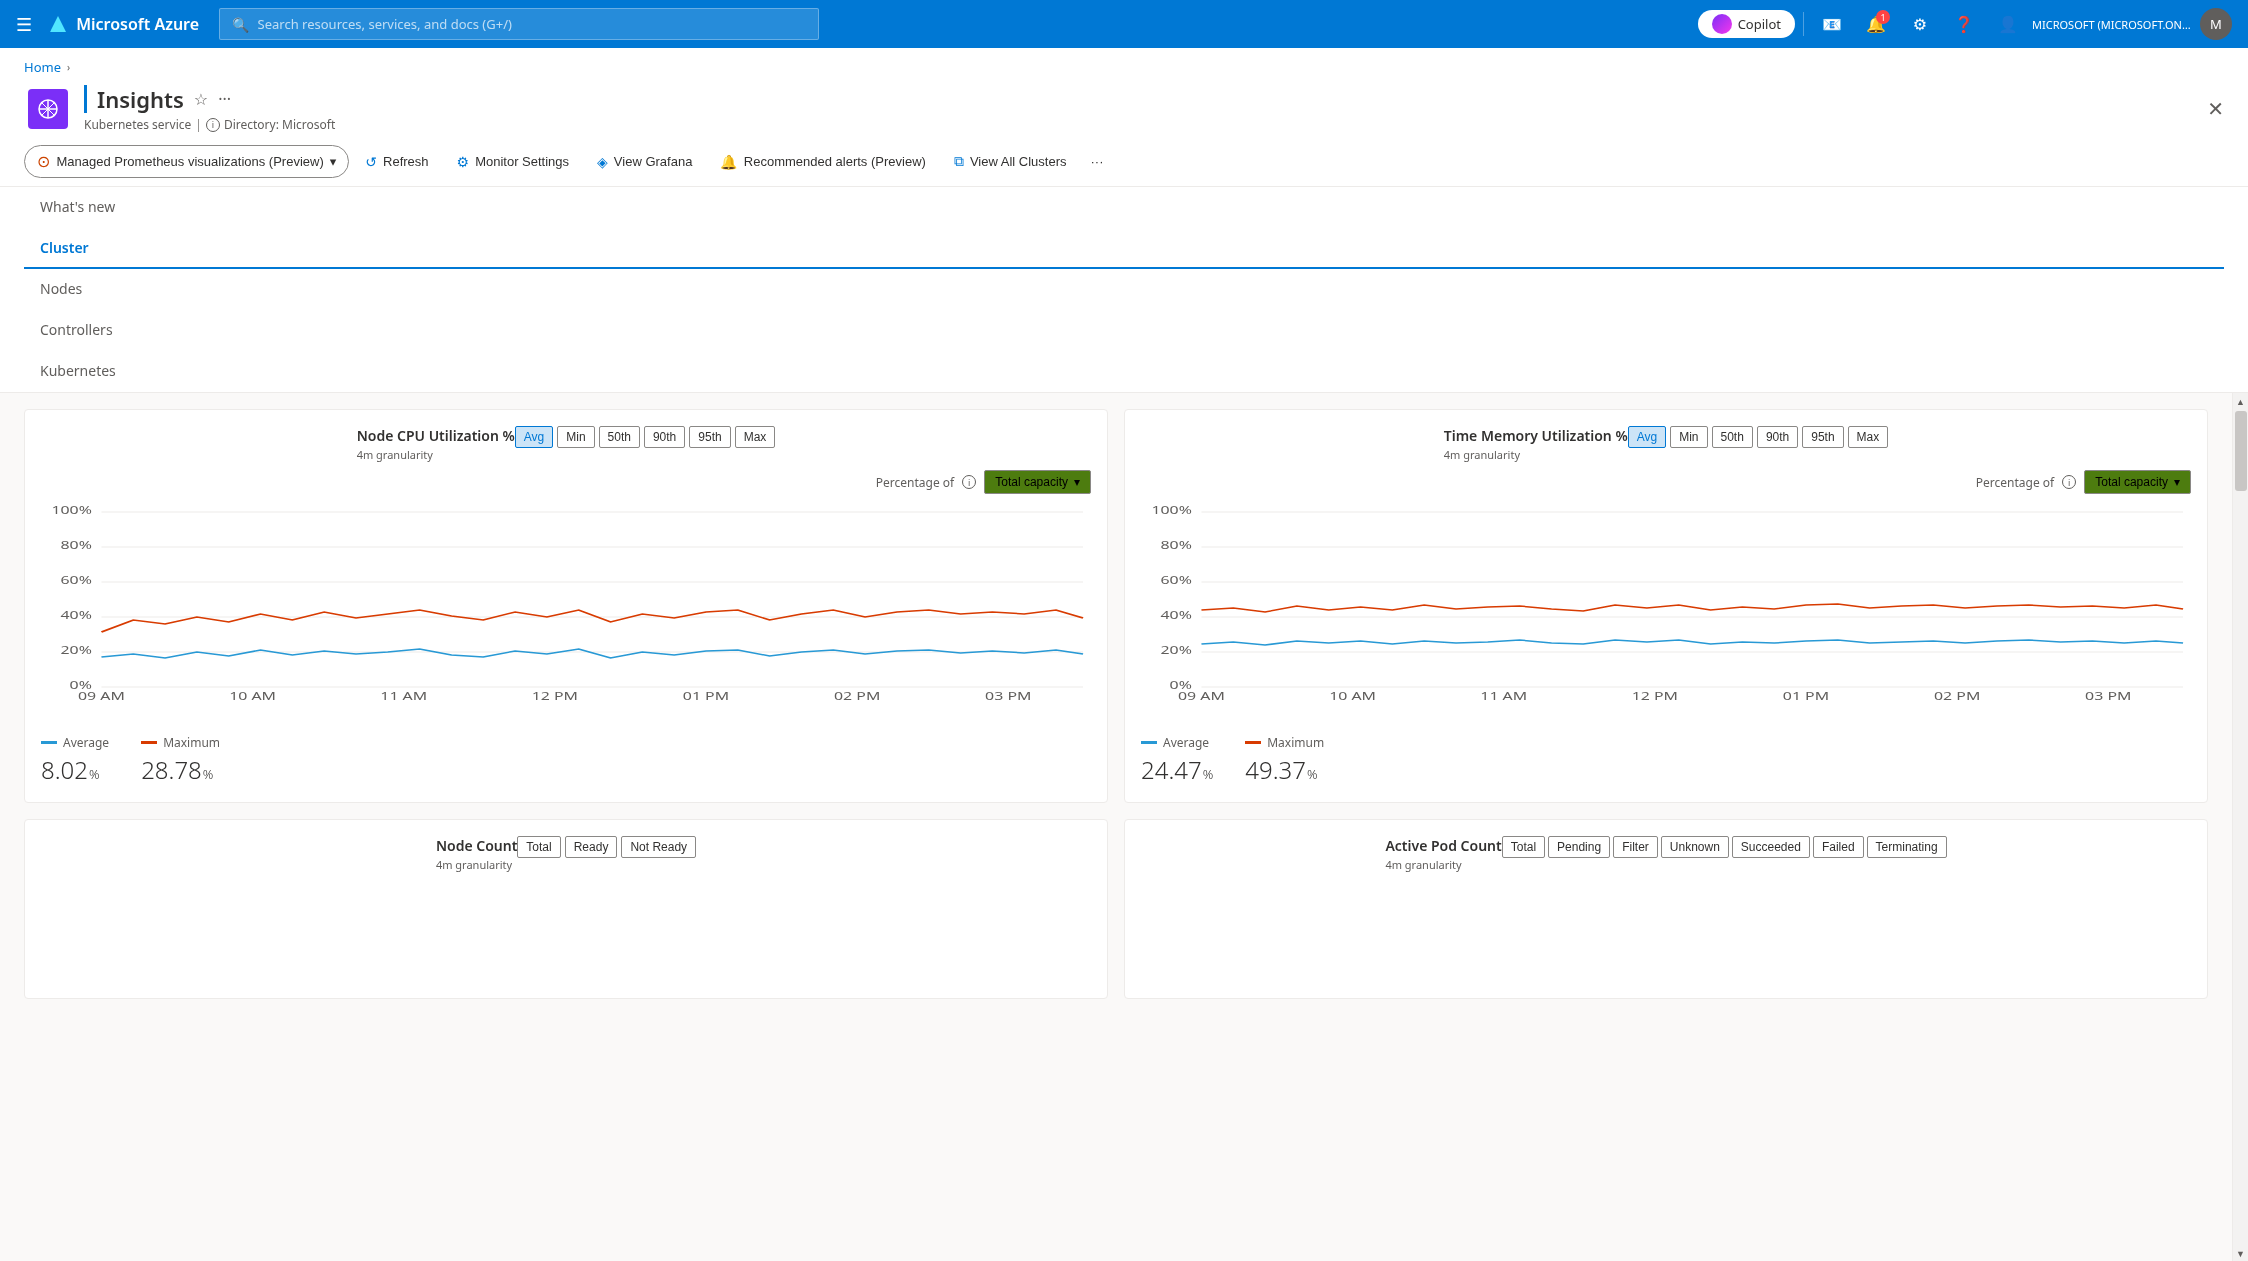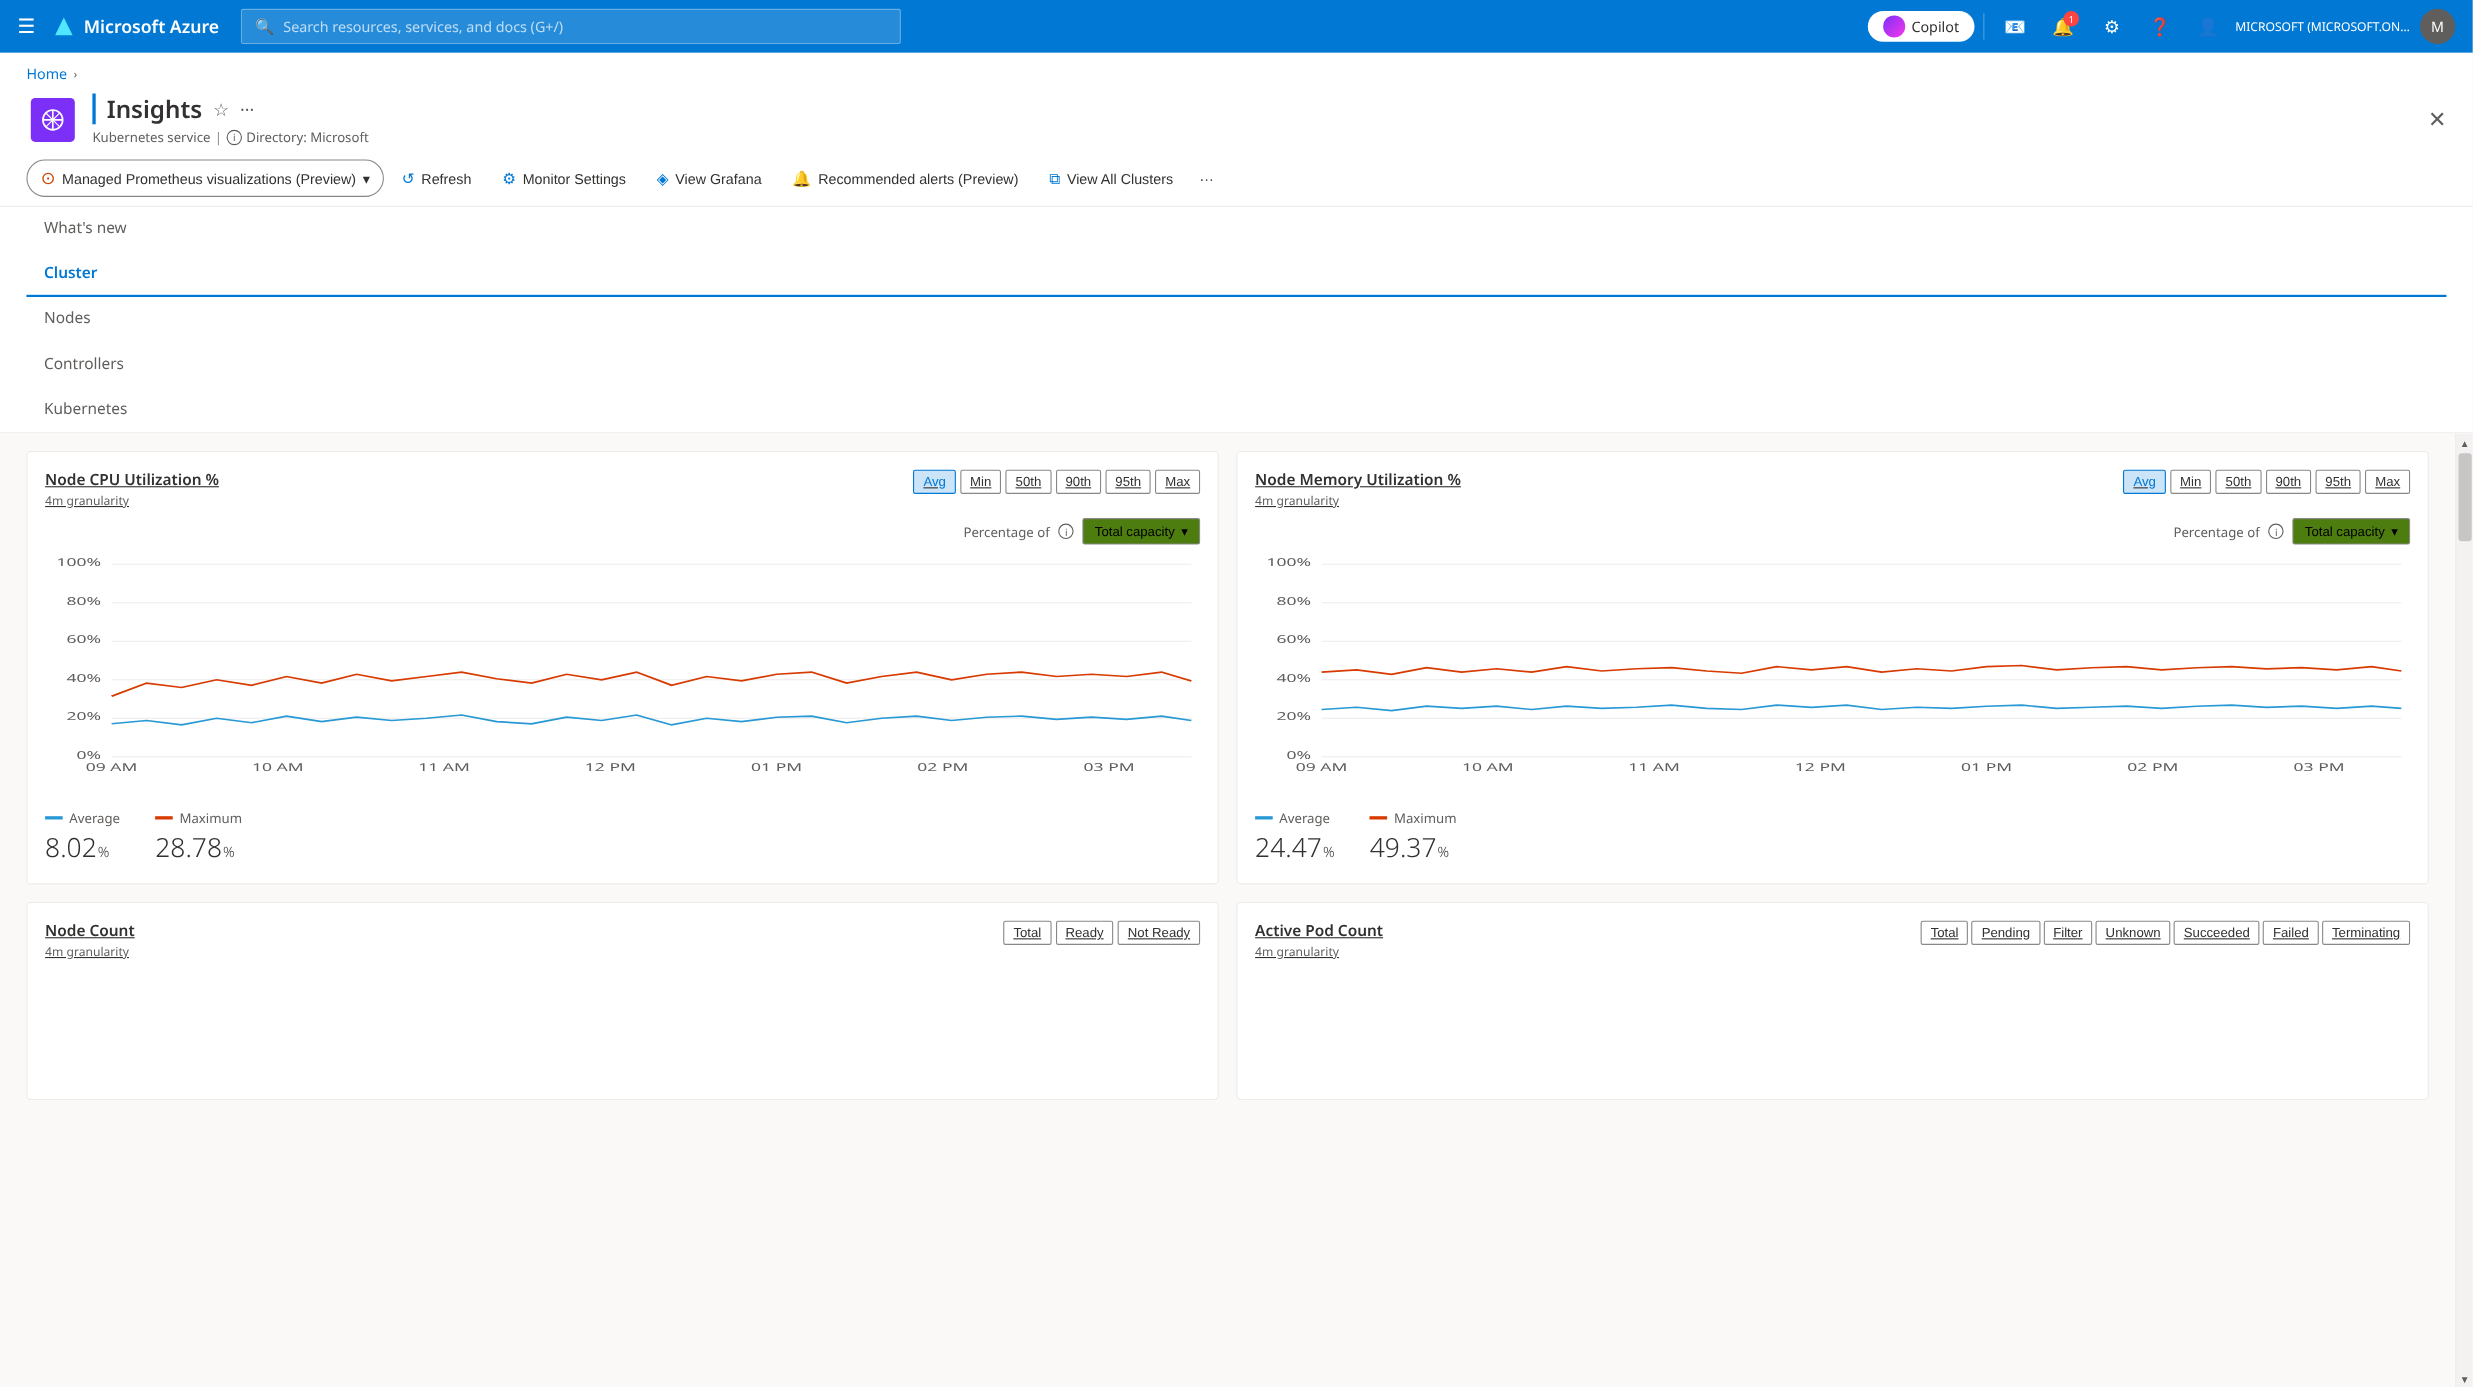--- a/index.html
+++ b/index.html
@@ -77,21 +77,21 @@
     .tabs { display: flex; padding: 0 24px; border-bottom: 1px solid #edebe9; flex-direction: column; }
     .tab { padding: 10px 16px; font-size: 14px; cursor: pointer; color: #605e5c; border-bottom: 2px solid transparent; }
     .tab.active { color: #0078d4; border-bottom: 2px solid #0078d4; font-weight: 600; }
 
     
     .main-content { flex: 1; overflow-y: auto; padding: 16px 24px; background: #faf9f8; display: flex; flex-direction: column; gap: 16px; }
 
     
     .charts-row { display: flex; gap: 16px; }
     .chart-card { flex: 1; background: white; border: 1px solid #edebe9; border-radius: 4px; padding: 16px; }
-    .chart-header { display: flex; align-items: flex-start; justify-content: space-between; margin-bottom: 8px; text-decoration: underline; }
+    .chart-header { display: flex; align-items: flex-start; justify-content: center; margin-bottom: 8px; }
     .chart-title { font-size: 14px; font-weight: 600; color: #323130; }
     .chart-subtitle { font-size: 11px; color: #605e5c; margin-top: 2px; }
     .chart-controls { display: flex; gap: 4px; align-items: center; }
     .ctrl-btn { padding: 3px 8px; border: 1px solid #8a8886; background: white; font-size: 12px; cursor: pointer; border-radius: 2px; color: #323130; }
     .ctrl-btn.active { background: #cce4f7; border-color: #0078d4; color: #0078d4; }
     .chart-filter-row { display: flex; align-items: center; gap: 8px; margin-bottom: 8px; font-size: 12px; color: #605e5c; justify-content: flex-end; }
     .capacity-dropdown { display: flex; align-items: center; gap: 6px; padding: 4px 10px; border: 1px solid #8a8886; border-radius: 2px; background: #4d7c0f; font-size: 12px; cursor: pointer; }
 
     
     .chart-svg-wrap { width: 100%; height: 200px; position: relative; }
@@ -323,21 +323,21 @@
                   <span>28.78</span>
                     <span class="legend-unit">%</span>
                 </div>
               </div>
             </div>
           </div>
 
           <div class="chart-card">
             <div class="chart-header">
               <div>
-                <div class="chart-title">Node Memory Utilization %</div>
+                <div class="chart-title">Time Memory Utilization %</div>
                 <div class="chart-subtitle">4m granularity</div>
               </div>
               <div class="chart-controls">
                 <button class="ctrl-btn active">Avg</button>
                 <button class="ctrl-btn">Min</button>
                 <button class="ctrl-btn">50th</button>
                 <button class="ctrl-btn">90th</button>
                 <button class="ctrl-btn">95th</button>
                 <button class="ctrl-btn">Max</button>
               </div>

